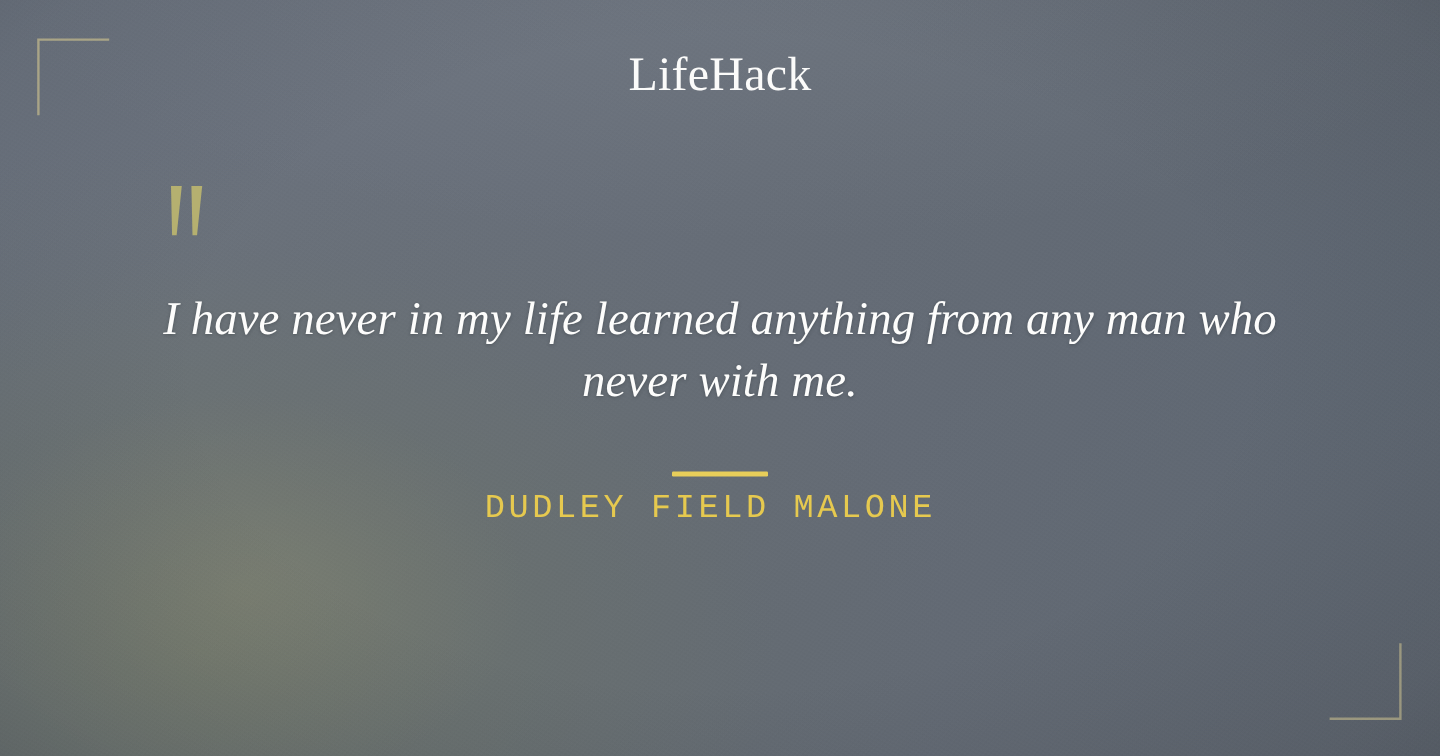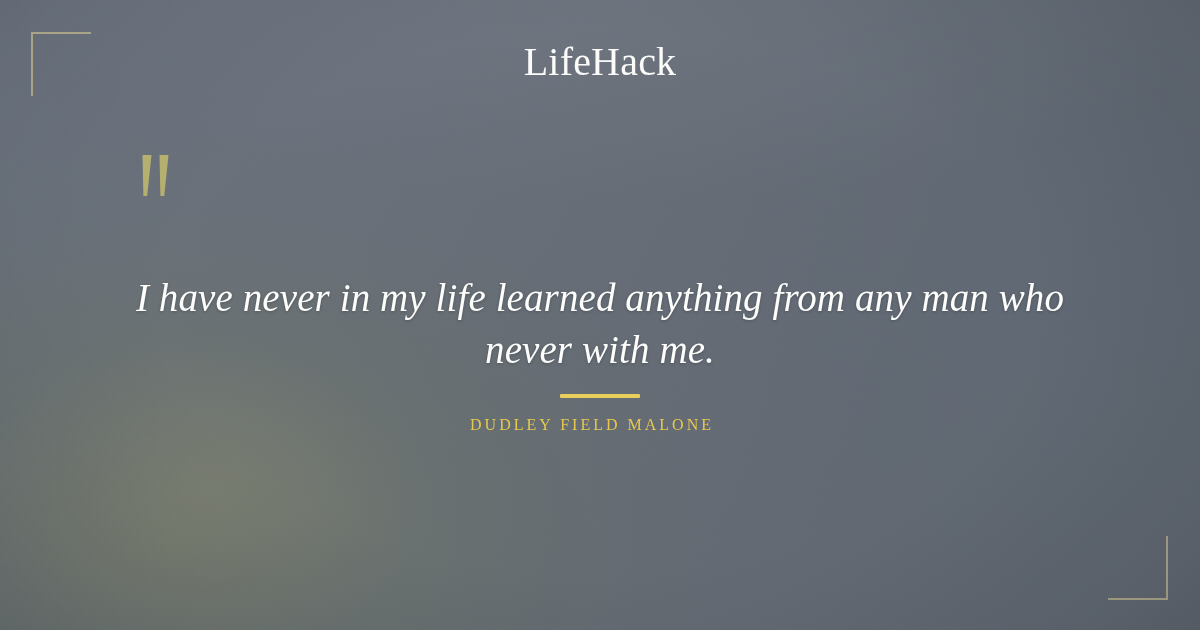--- a/index.html
+++ b/index.html
@@ -136,21 +136,20 @@
     width: 1040px;
     text-align: center;
     font-family: "Liberation Serif", "DejaVu Serif", serif;
     font-style: italic;
     font-weight: 400;
     font-size: 39px;
     line-height: 52px;
     color: #fdfdfc;
     letter-spacing: 0.1px;
     text-shadow: 0 1px 3px rgba(28,32,38,0.30);
-    margin-top: 32px;
   }
 
   
   #divider-wrap {
     position: absolute;
     left: 0;
     top: 384px;
     width: 1200px;
     text-align: center;
   }
@@ -162,22 +161,22 @@
     border-radius: 1px;
   }
 
   
   #attribution {
     position: absolute;
     left: 0;
     top: 411px;
     width: 1184px;
     text-align: center;
-    font-family: Liberation Serif, serif;
-    font-size: 16px;
+    font-family: Liberation Mono, monospace;
+    font-size: 28px;
     line-height: 28px;
     font-weight: 400;
     color: #e6c94f;
     letter-spacing: 3.0px;
     text-transform: uppercase;
   }
 </style>
 </head>
 <body>
 

